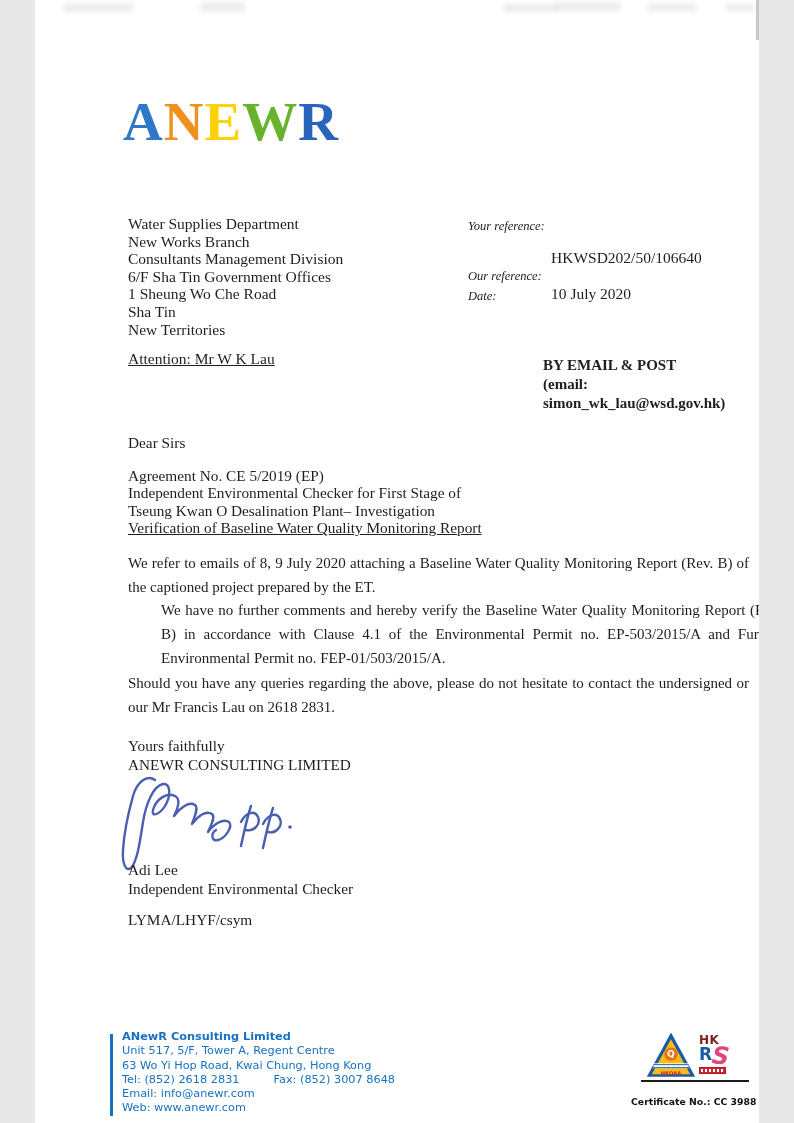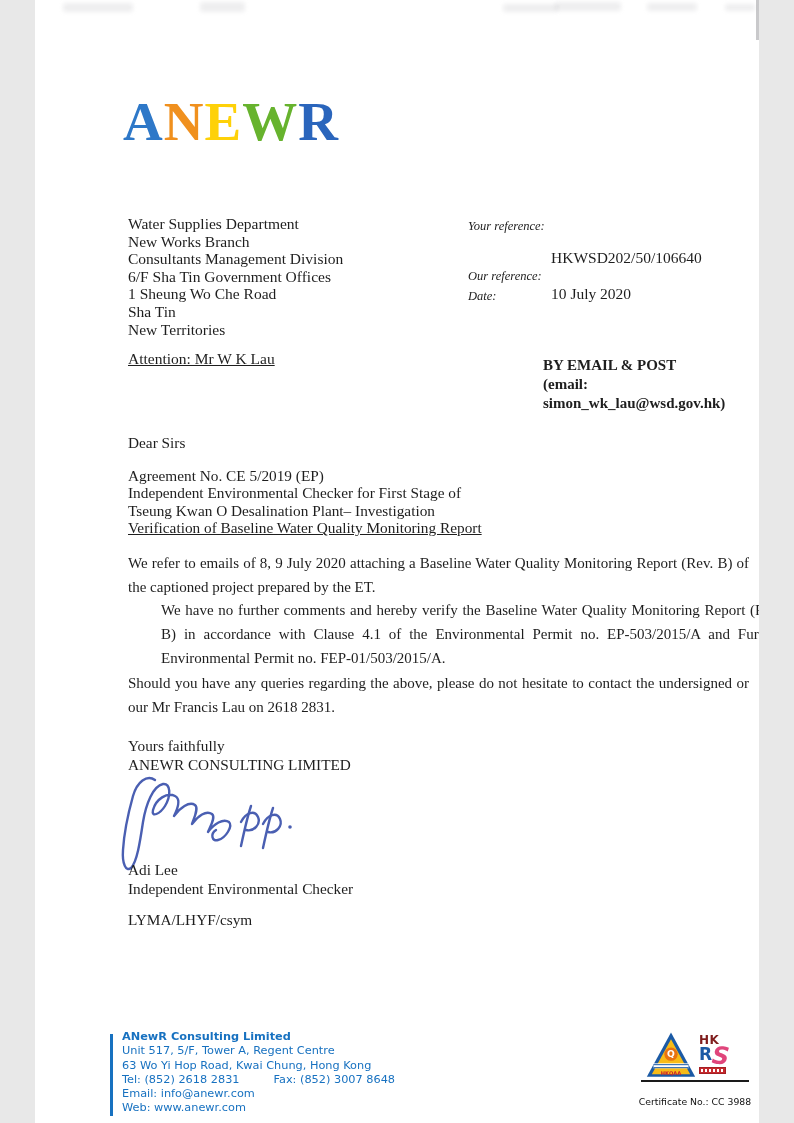--- a/index.html
+++ b/index.html
@@ -28,22 +28,22 @@
   
   .footer-bar{left:75px;top:1034px;width:3px;height:82px;}
   .footer{left:87px;top:1030px;font-family:"DejaVu Sans",sans-serif;font-size:11.3px;
           line-height:14.3px;}
   .footer .co{font-weight:bold;}
   .footer .fax{margin-left:34px;}
   
   .badge-divider{left:606px;top:1080px;width:108px;height:2px;background:#1a1a1a;}
   .iso-line{left:596px;top:1084px;width:128px;text-align:center;
             font-family:"DejaVu Sans",sans-serif;font-size:15px;font-weight:bold;color:#111;margin-top:40px;}
-  .cert-line{left:596px;top:1096px;width:128px;text-align:center;
-             font-family:"DejaVu Sans",sans-serif;font-size:9.3px;font-weight:normal;color:#111;}
+  .cert-line{left:596px;top:1096px;width:128px;text-align:left;
+             font-family:"DejaVu Sans",sans-serif;font-size:9.3px;font-weight:bold;color:#111;}
   .hkrs{left:664px;top:1035px;width:46px;height:46px;font-family:"DejaVu Sans",sans-serif;}
   .hkrs .hk{display:block;color:#7f1d1d;font-weight:900;font-size:12px;line-height:.85;letter-spacing:.5px;}
   .hkrs .r{color:#1b5aa5;font-weight:900;font-size:17px;line-height:.85;}
   .hkrs .s{position:absolute;left:13px;top:7px;color:#e0457b;font-weight:bold;font-style:italic;
            font-size:24px;transform:rotate(6deg);}
   .hkrs .banner{position:absolute;left:0;top:32px;width:27px;height:7px;background:#c62a2e;
                 box-shadow:inset 0 0 0 1px #a51f24;}
   .hkrs .banner i{display:block;margin:2px 2px;height:3px;
                   background:repeating-linear-gradient(90deg,#fff 0 2px,transparent 2px 4px);}
 </style>

